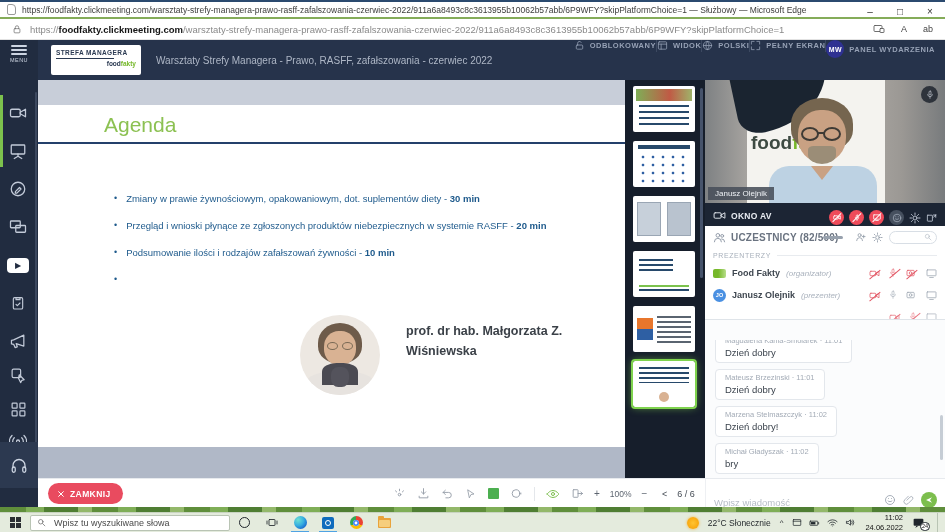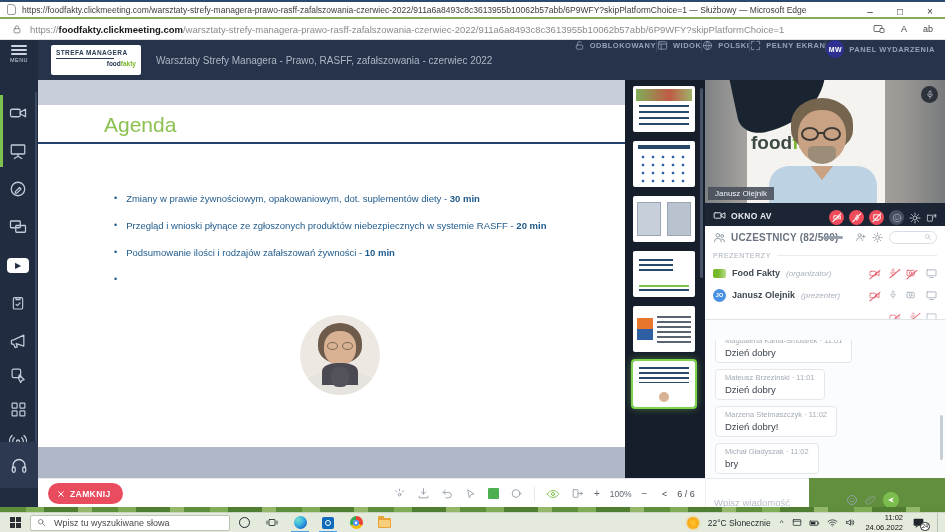--- a/index.html
+++ b/index.html
@@ -157,21 +157,21 @@
   .c-title{font-size:8px;font-weight:bold;color:#6a7380;letter-spacing:.2px}
   .c-gear{margin-left:auto;color:#8b95a3}
   .messages{position:absolute;left:0;top:20px;right:0;bottom:0;overflow:hidden;padding:0 10px}
   .msg{background:#fff;border:1px solid #e3e7ec;border-radius:4px;padding:3px 9px 4px;margin-top:6px;width:fit-content;max-width:210px}
   .msg:first-child{margin-top:-8px}
   .m-head{font-size:7.5px;color:#a3abb6;white-space:nowrap}
   .m-text{font-size:9.5px;color:#3a424c;margin-top:2px}
   .chat-sb{position:absolute;right:2px;top:95px;width:3px;height:45px;border-radius:2px;background:#c6cdd5}
 
   
-  .btoolbar{position:absolute;left:38px;top:478px;width:771px;height:29px;background:#fff;border-top:1px solid #e7eaee}
+  .btoolbar{position:absolute;left:38px;top:478px;width:907px;height:29px;background:#fff;border-top:1px solid #e7eaee}
   .zamknij{position:absolute;left:10px;top:4px;height:21px;padding:0 12px 0 9px;border-radius:11px;background:#e94b5f;
     color:#fff;font-size:8.5px;font-weight:bold;letter-spacing:.4px;display:flex;align-items:center;gap:5px;cursor:pointer}
   .tools{position:absolute;left:355px;top:0;height:29px;display:flex;align-items:center;gap:11px;color:#959da8}
   .swatch{width:11px;height:11px;background:#4caf50;border-radius:1px}
   .tdiv{width:1px;height:14px;background:#e4e7eb}
   .eye{color:#7cbe4d}
   .zoomgrp{position:absolute;left:556px;top:0;height:29px;display:flex;align-items:center;gap:10px;color:#5d6570;font-size:10px}
   .zlabel{font-size:8.5px;color:#5d6570}
   .pager{position:absolute;left:624px;top:0;height:29px;display:flex;align-items:center;gap:10px;color:#454c55;font-size:9px}
   .chatinput{position:absolute;left:667px;top:0;right:0;height:29px;border-left:1px solid #eef0f3;display:flex;align-items:flex-end;padding:0 8px}
@@ -405,20 +405,21 @@
       </div>
       <div class="speaker-photo">
         <div class="sp-shoulder"></div>
           <div class="sp-hair"></div>
           <div class="sp-face"></div>
         <div class="sp-glass"></div>
           <div class="sp-glass r"></div>
           <div class="sp-scarf"></div>
           <div class="sp-scarf2"></div>
       </div>
+      <div class="speaker-name">prof. dr hab. Małgorzata Z. Wiśniewska</div>
     </div>
     <div class="slide-footer"></div>
   </div>
 
   <div class="thumbs">
     <div class="thumb t1" style="top:6px">
         <div class="d1"></div>
         <div class="d2"></div>
       </div>
     <div class="thumb t2" style="top:61px">

